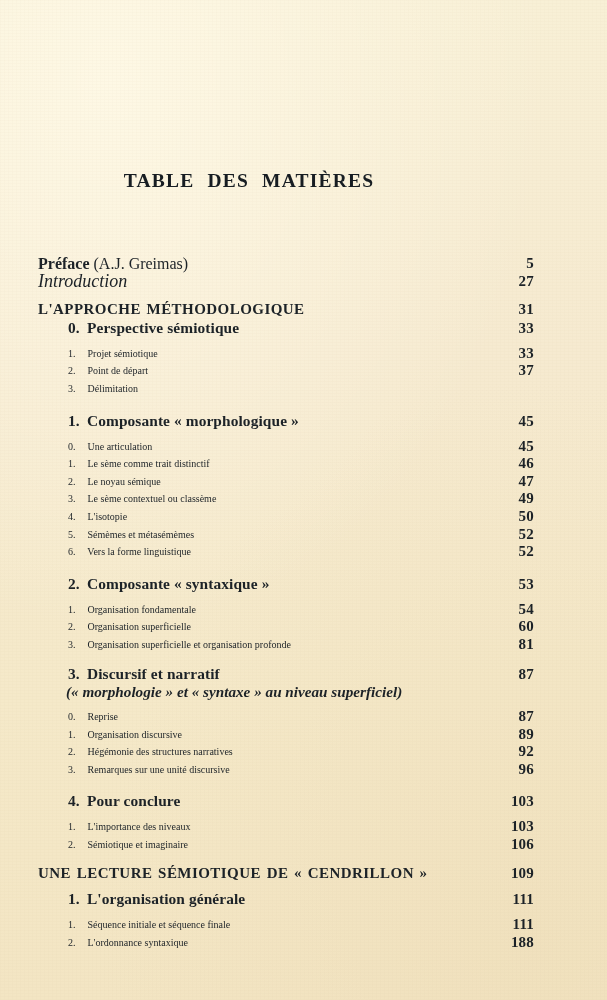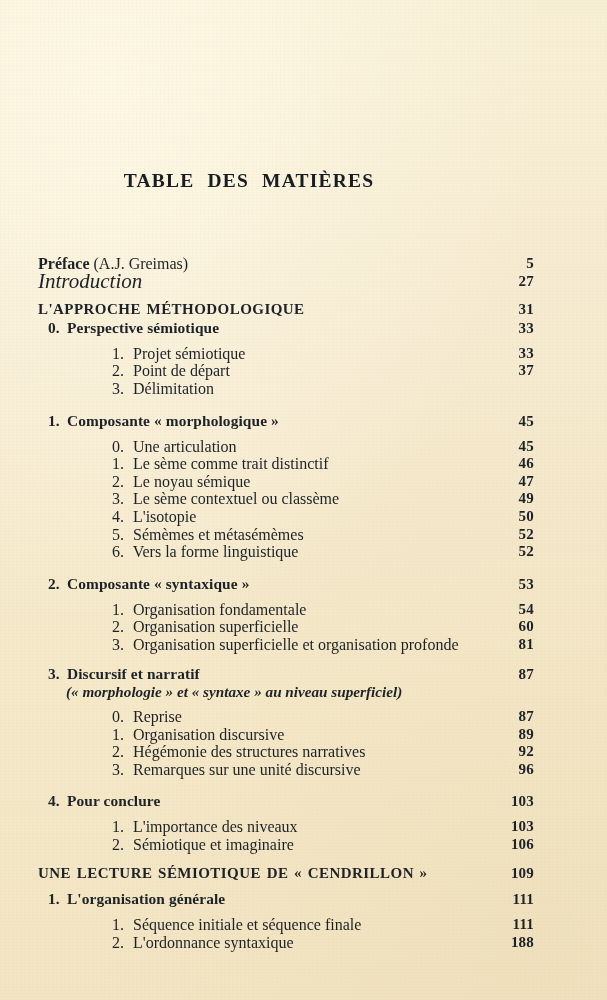--- a/index.html
+++ b/index.html
@@ -96,46 +96,45 @@
   }
   .lvl-front .label {
     left: 38px;
     font-size: 16px;
   }
   .lvl-front .label b { font-weight: bold; }
 
   .lvl-italic .label {
     left: 38px;
     font-style: italic;
-    font-size: 21px;
+    font-size: 18px;
   }
 
   
   .lvl-chap { height: 18px; line-height: 18px; }
   .lvl-chap .label {
-    left: 48px;
+    left: 68px;
     font-weight: bold;
     font-size: 15.4px;
     letter-spacing: .1px;
   }
   .lvl-chap .num { display: inline-block; min-width: 15px; }
 
   
   .lvl-subtitle .label {
     left: 66px;
     font-weight: bold;
     font-style: italic;
     font-size: 15.2px;
   }
 
   
   .lvl-sec .label {
     left: 68px;
-    font-size: 16px;
-    margin-left: 44px;
+    font-size: 10px;
   }
   .lvl-sec .num {
     display: inline-block;
     min-width: 17px;
   }
 
   .gap-sm { height: 8px; }
   .gap-md { height: 11px; }
   .gap-lg { height: 14px; }
 </style>

